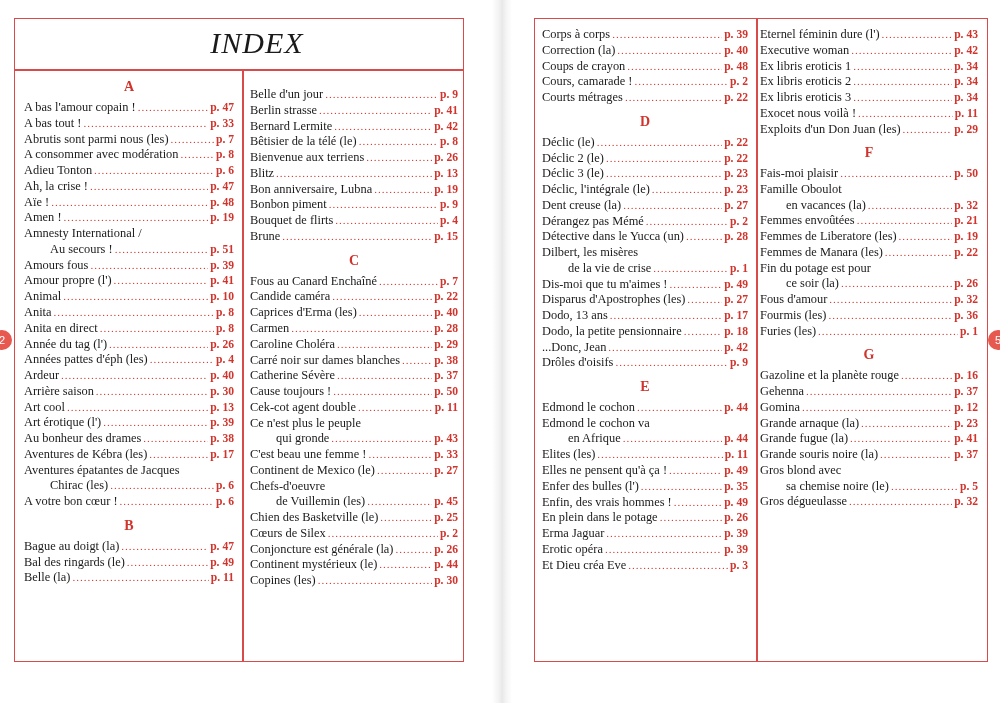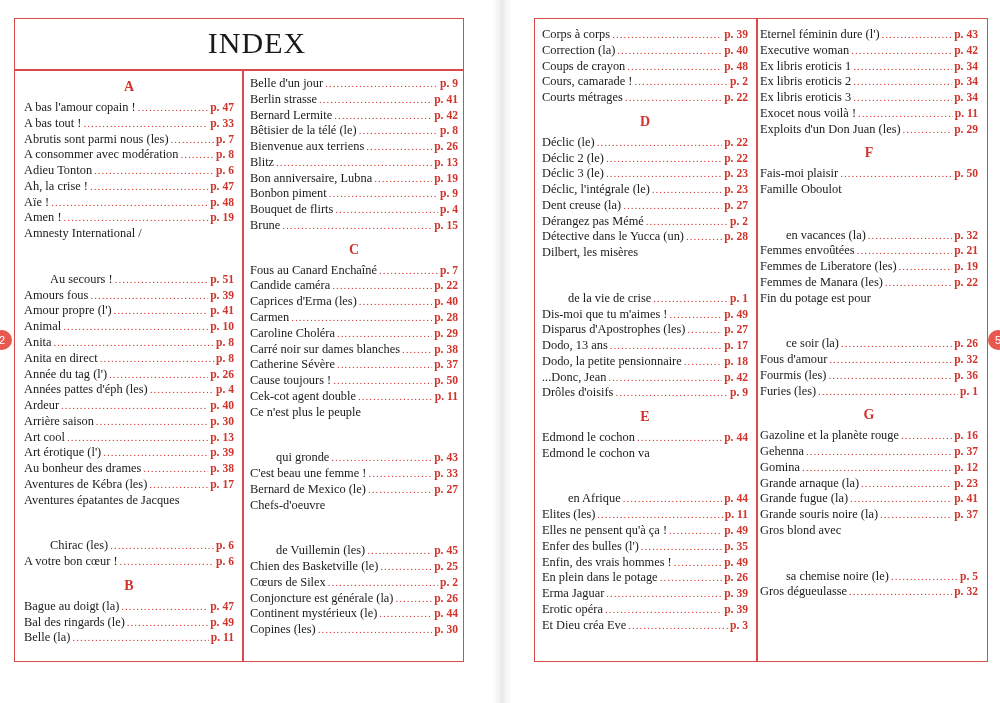--- a/index.html
+++ b/index.html
@@ -52,31 +52,32 @@
   .index-title {
     position: absolute;
     left: 14px;
     top: 26px;
     width: 486px;
     text-align: center;
     font-family: "Liberation Serif", serif;
     font-size: 30px;
     letter-spacing: 1px;
     color: #1a1a1a;
+    font-style: italic;
   }
 
   .col {
     position: absolute;
     box-sizing: border-box;
     font-size: 12.4px;
     line-height: 1.0;
     color: #1a1a1a;
   }
   .col.c1 { left: 24px;  top: 78px; width: 210px; }
-  .col.c2 { left: 250px; top: 77px; width: 208px; }
+  .col.c2 { left: 250px; top: 88px; width: 208px; }
   .col.c3 { left: 542px; top: 28px; width: 206px; }
   .col.c4 { left: 760px; top: 28px; width: 218px; }
 
   .letter {
     text-align: center;
     color: #d0342c;
     font-weight: bold;
     font-size: 14px;
     margin: 11px 0 7px 0;
     font-family: "Liberation Serif", serif;
@@ -106,21 +107,21 @@
     min-width: 6px;
   }
   .entry .pg {
     flex: 0 0 auto;
     color: #d0342c;
     font-weight: bold;
     font-size: 11.6px;
     text-align: right;
   }
   
-  .entry.cont .t { padding-left: 26px; margin-top: 30px; }
+  .entry.cont .t { padding-left: 26px; }
 
   .page-num {
     position: absolute;
     width: 20px; height: 20px;
     border-radius: 50%;
     background: #e7584f;
     color: #ffffff;
     font-size: 11px;
     font-family: "Liberation Sans", sans-serif;
     text-align: center;
@@ -396,21 +397,21 @@
         <span class="t">qui gronde</span>
         <span class="dots">........................................................................................................................................................................................................</span>
         <span class="pg">p. 43</span>
       </div>
       <div class="entry">
         <span class="t">C'est beau une femme !</span>
         <span class="dots">........................................................................................................................................................................................................</span>
         <span class="pg">p. 33</span>
       </div>
       <div class="entry">
-        <span class="t">Bernard de Mexico (le)</span>
+        <span class="t">Continent de Mexico (le)</span>
         <span class="dots">........................................................................................................................................................................................................</span>
         <span class="pg">p. 27</span>
       </div>
       <div class="entry">
         <span class="t">Chefs-d'oeuvre</span>
       </div>
       <div class="entry cont">
         <span class="t">de Vuillemin (les)</span>
         <span class="dots">........................................................................................................................................................................................................</span>
         <span class="pg">p. 45</span>

